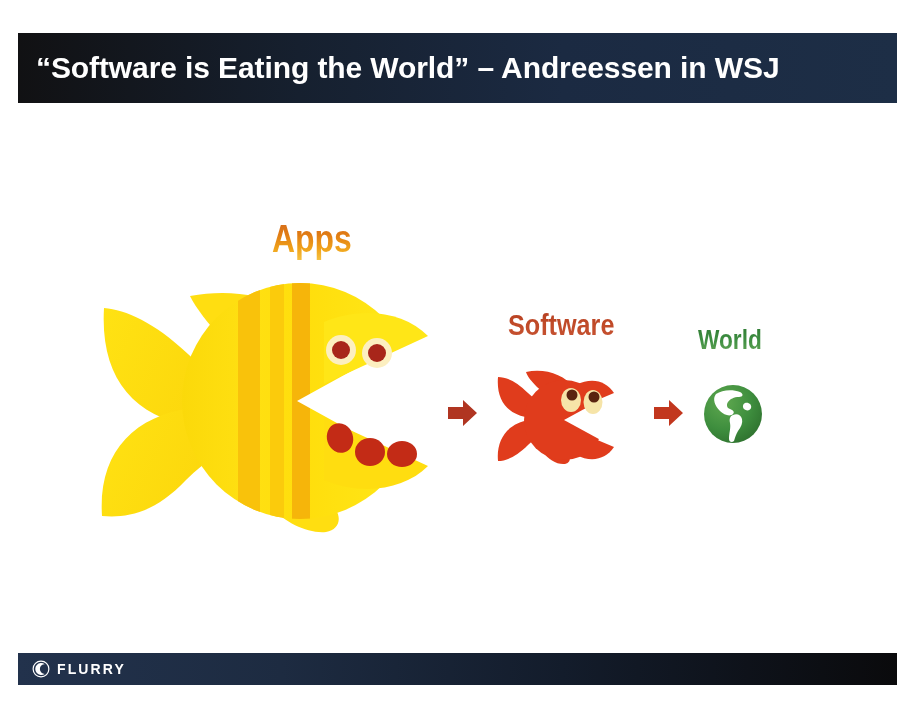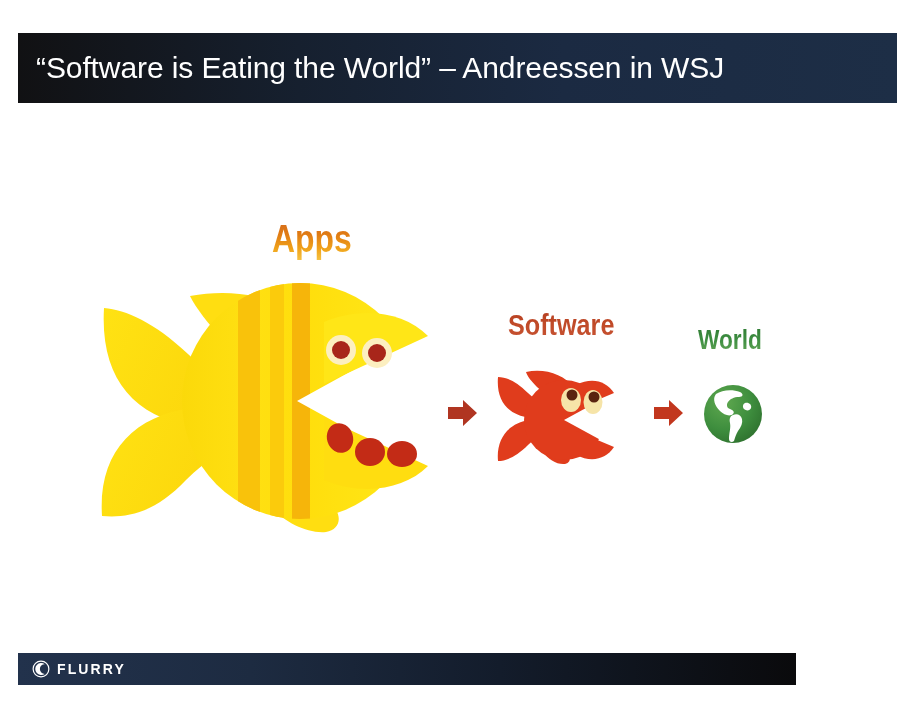--- a/index.html
+++ b/index.html
@@ -26,33 +26,33 @@
     top: 33px;
     width: 879px;
     height: 70px;
     background: linear-gradient(90deg, #111113 0%, #16202f 32%, #1b2a42 62%, #1d2e46 100%);
     display: flex;
     align-items: center;
   }
   #title-text {
     color: #ffffff;
     font-size: 30px;
-    font-weight: 400;
+    font-weight: 700;
     letter-spacing: -0.1px;
     padding-left: 18px;
     white-space: nowrap;
     font-family: "Liberation Sans", sans-serif;
   }
 
   
   #footer-bar {
     position: absolute;
     left: 18px;
     top: 653px;
-    width: 778px;
+    width: 879px;
     height: 32px;
     background: linear-gradient(90deg, #22324c 0%, #1d2b41 30%, #131c2b 62%, #0a0a0c 100%);
     display: flex;
     align-items: center;
   }
   #footer-logo {
     display: flex;
     align-items: center;
     padding-left: 14px;
     gap: 7px;

